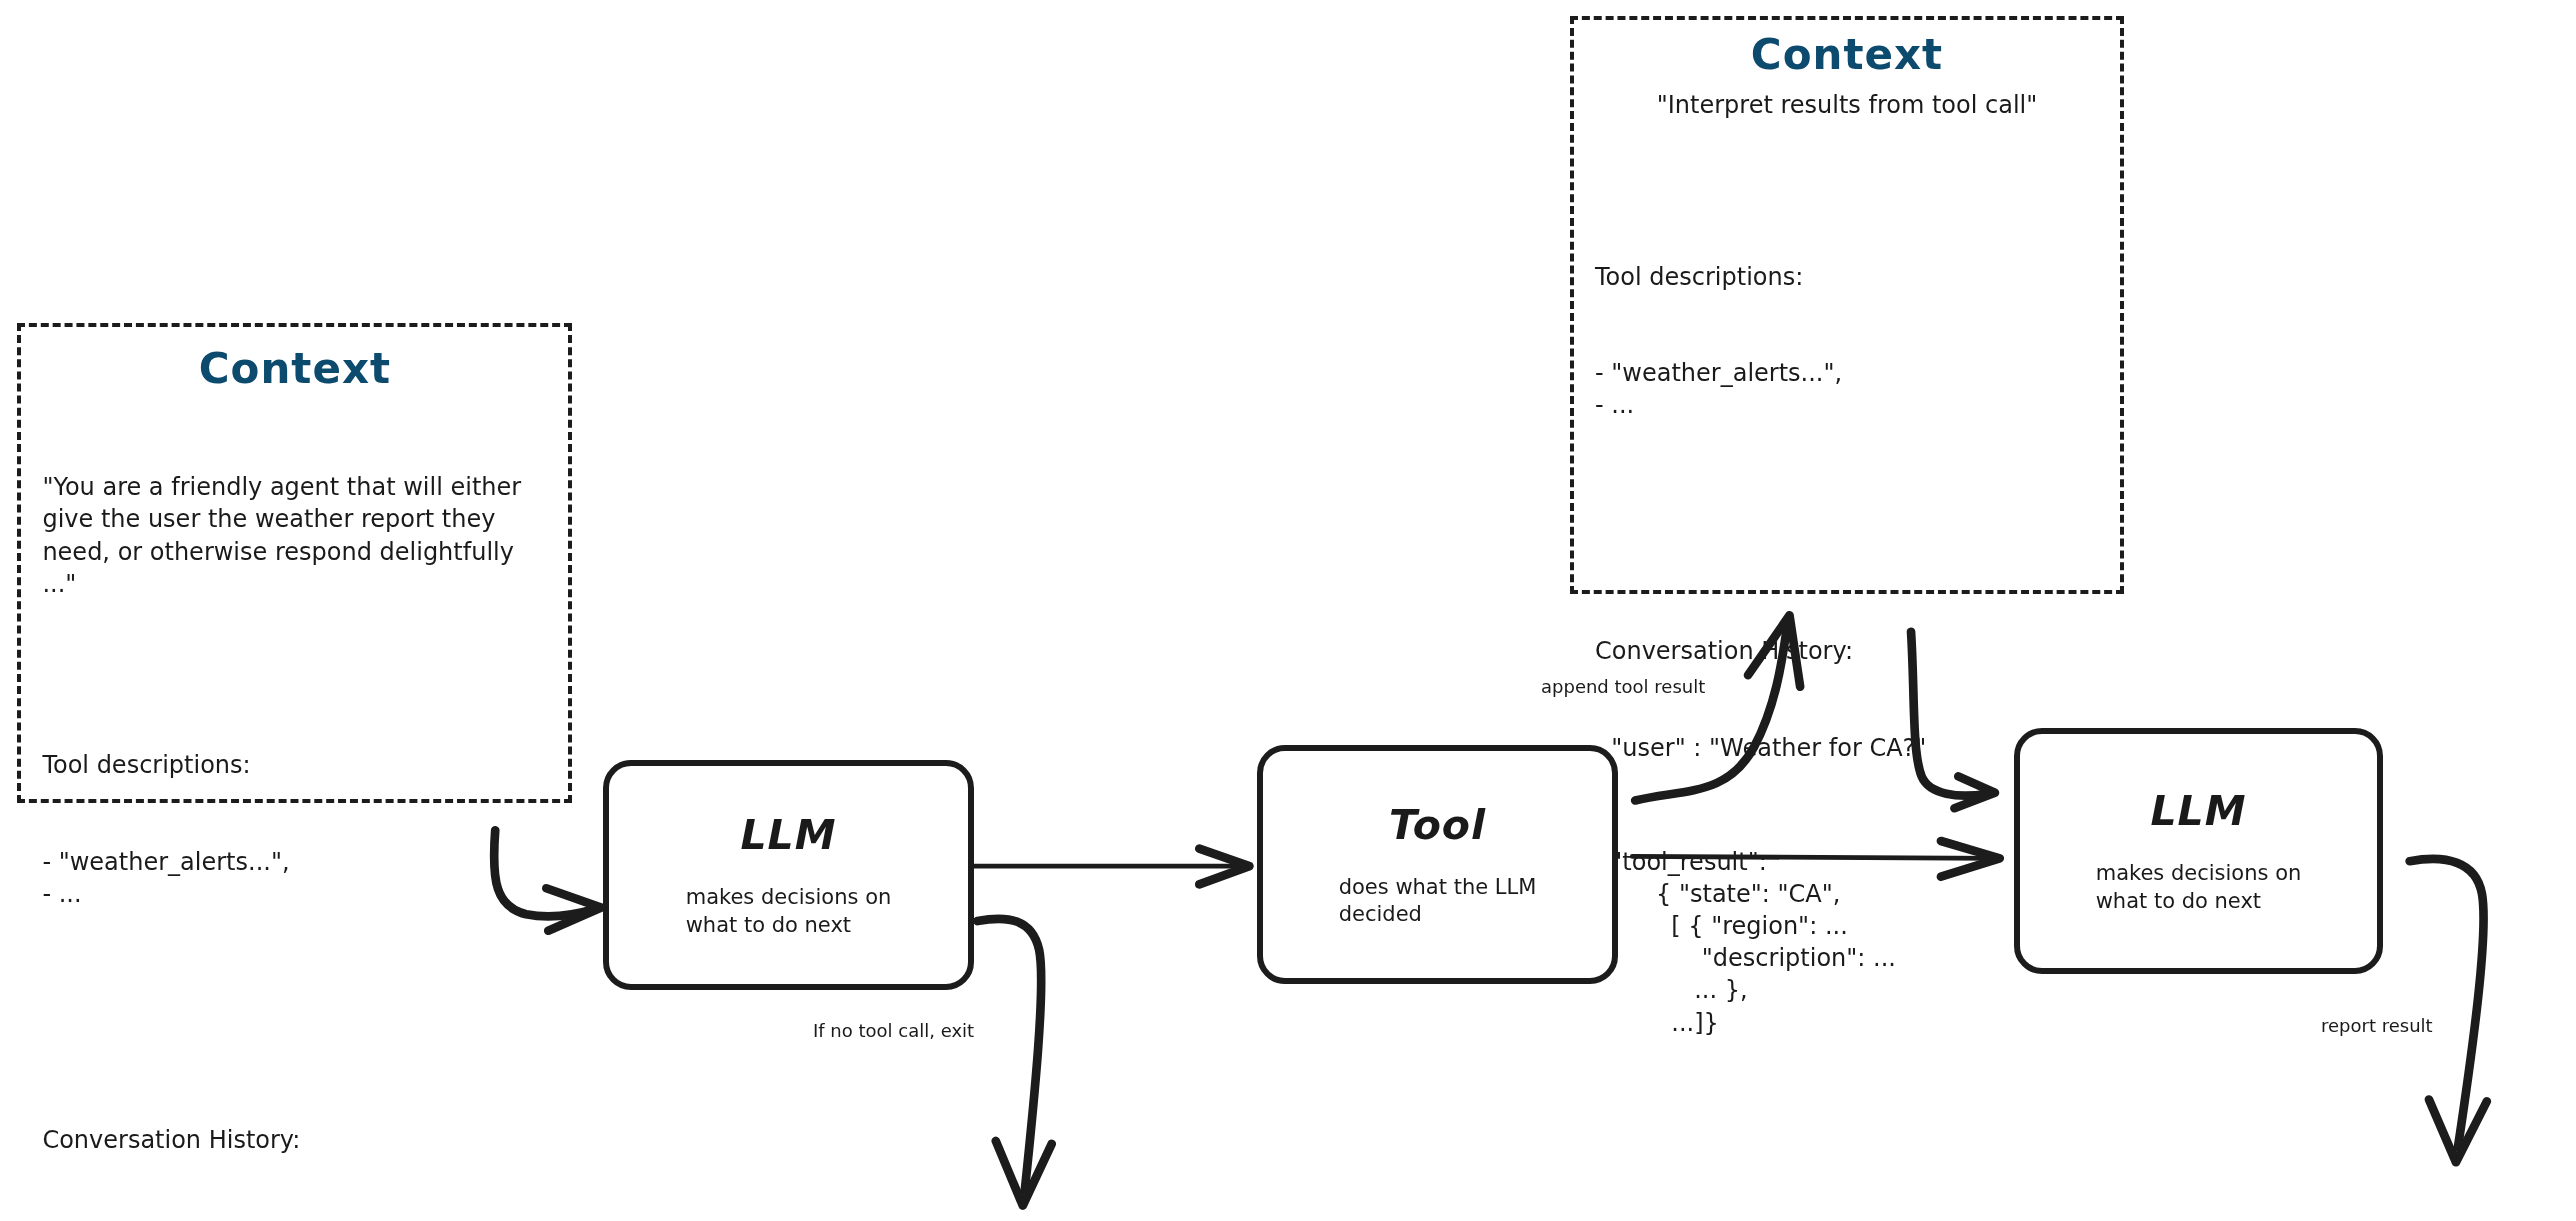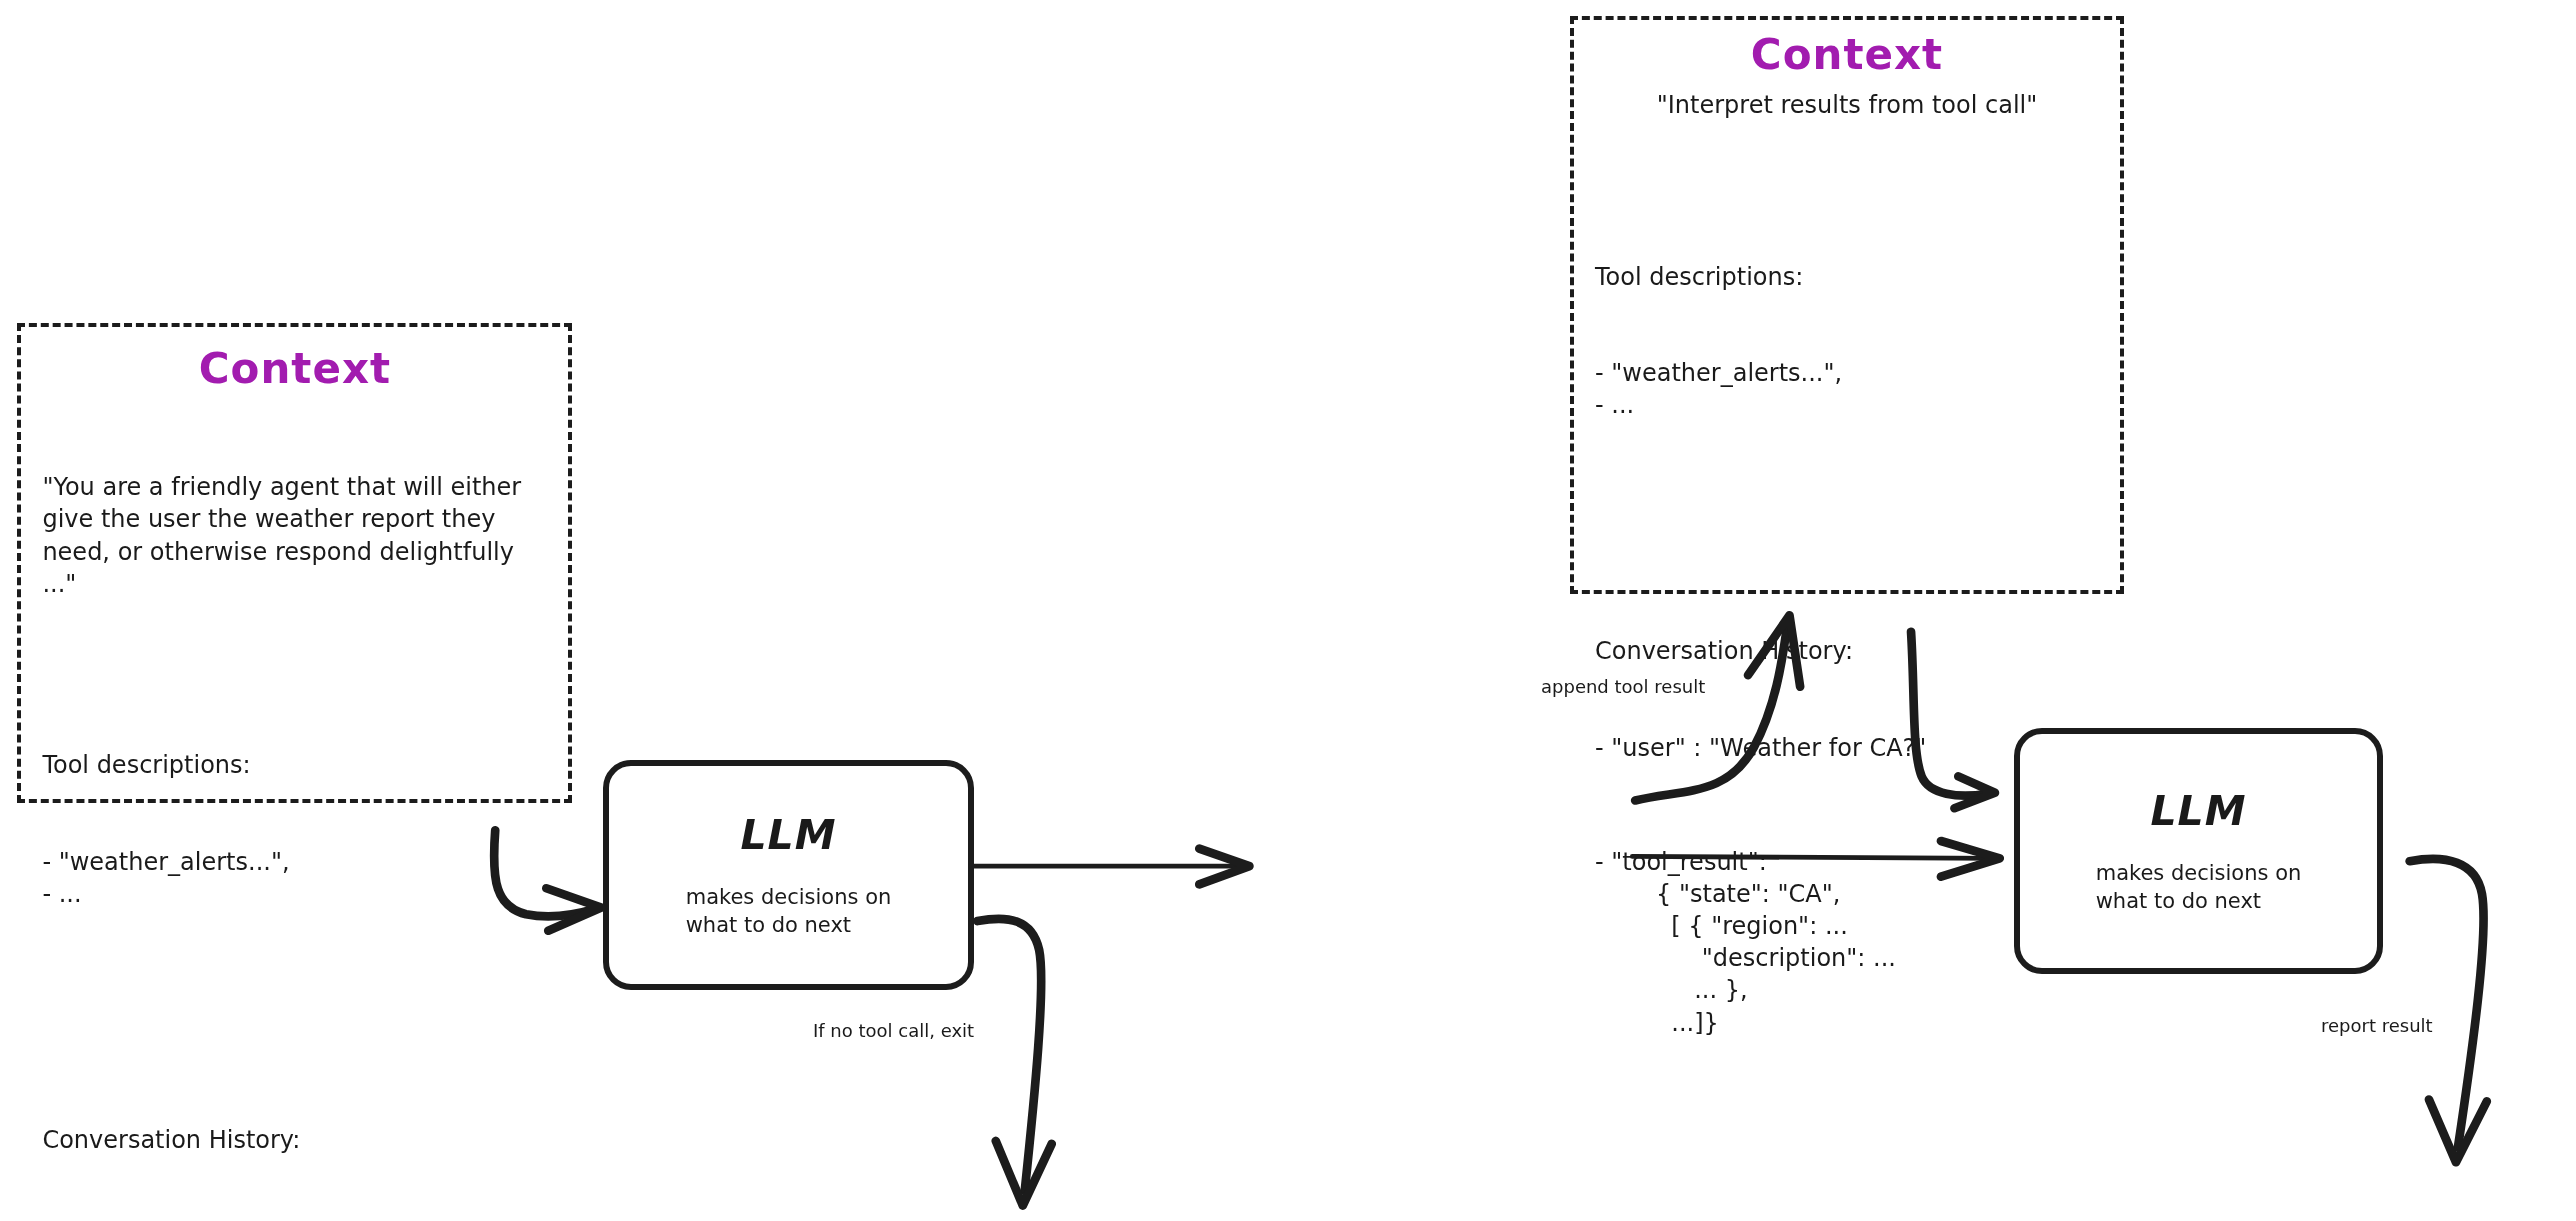--- a/index.html
+++ b/index.html
@@ -21,21 +21,21 @@
   .context-box {
     position: absolute;
     border: 4.8px dashed #1c1c1c;
     box-sizing: border-box;
     background: transparent;
   }
   .context-title {
     text-align: center;
     font-family: "DejaVu Sans", sans-serif;
     font-weight: 700;
-    color: #a21caf;
+    color: #0c4a6e;
     letter-spacing: 1px;
   }
   .context-body {
     color: #1a1a1a;
     font-family: "DejaVu Sans", sans-serif;
     white-space: pre-wrap;
   }
   
   #ctx-left {
     left: 17.4px;
@@ -175,20 +175,25 @@
       </div>
     </div>
   </div>
 
   <div class="node" id="node-llm-1">
     <div class="node-title">LLM</div>
     <div class="node-sub">makes decisions on
 what to do next</div>
   </div>
 
+  <div class="node" id="node-tool">
+    <div class="node-title">Tool</div>
+    <div class="node-sub">does what the LLM
+decided</div>
+  </div>
 
   <div class="node" id="node-llm-2">
     <div class="node-title">LLM</div>
     <div class="node-sub">makes decisions on
 what to do next</div>
   </div>
 
   <div class="edge-label" id="lbl-exit">If no tool call, exit</div>
   <div class="edge-label" id="lbl-append">append tool result</div>
   <div class="edge-label" id="lbl-return">report result</div>

